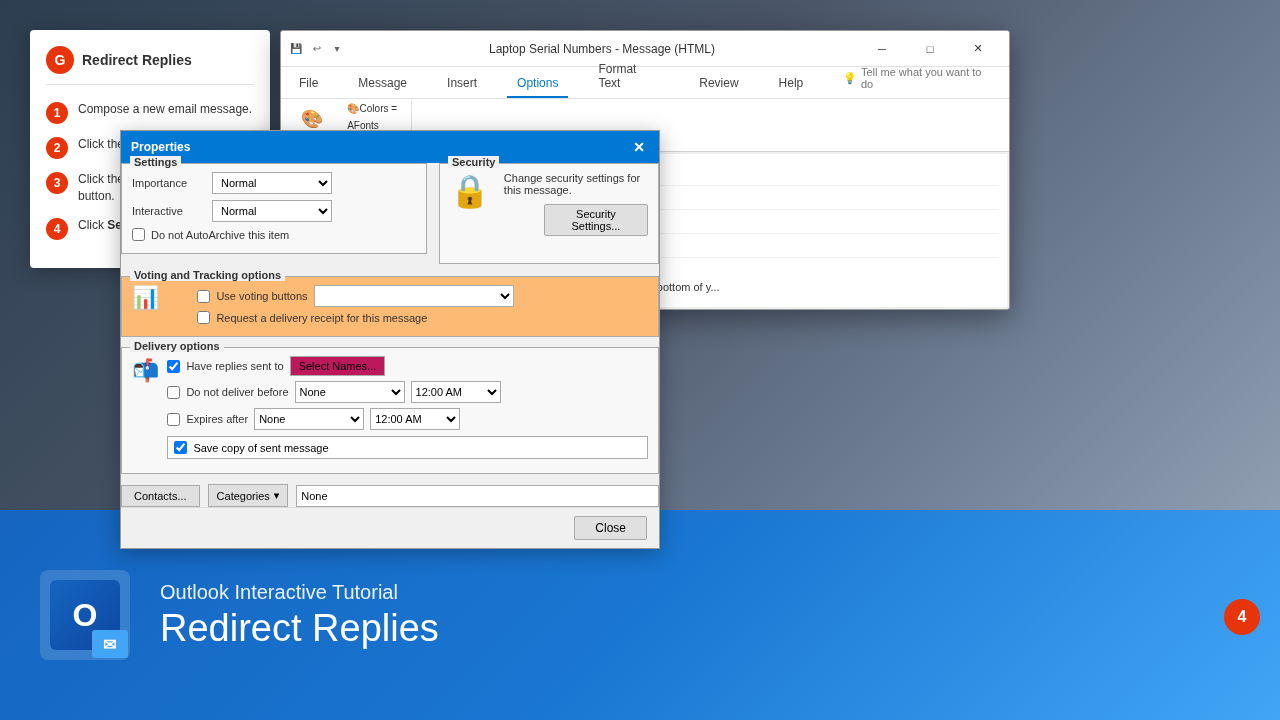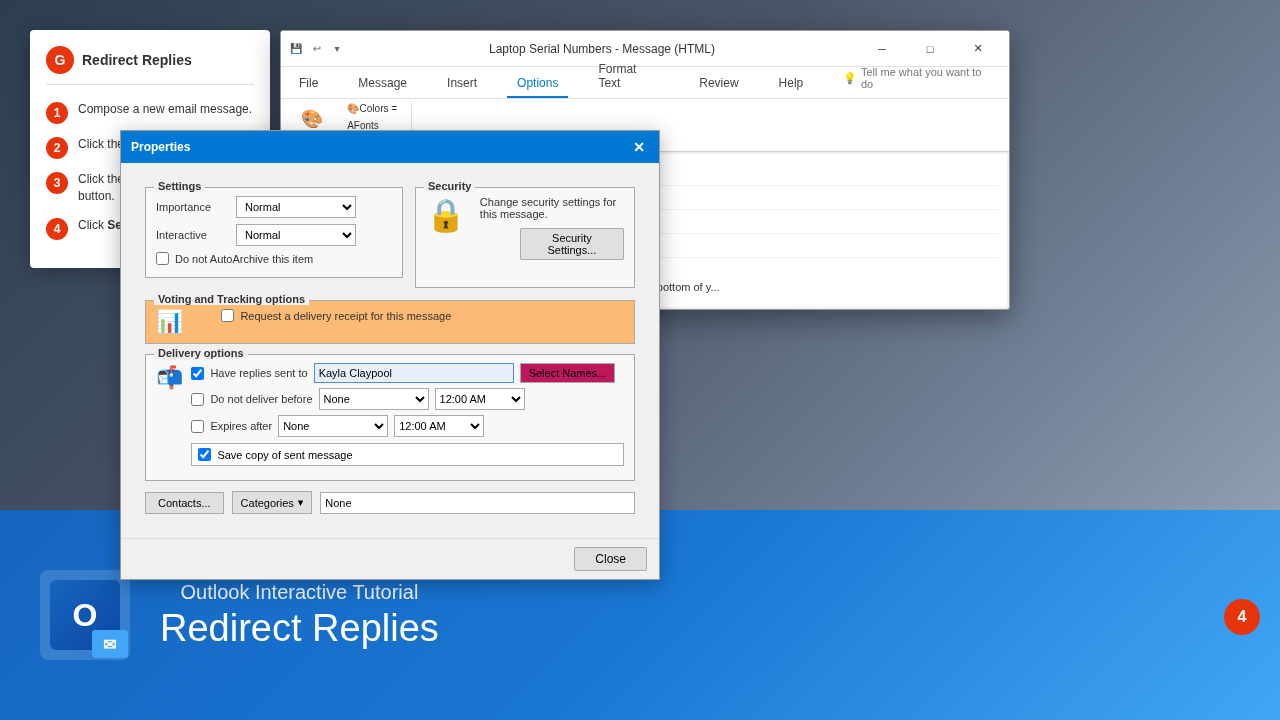--- a/index.html
+++ b/index.html
@@ -309,21 +309,21 @@
       font-size: 14px;
       color: white;
       width: 20px;
       height: 20px;
       display: flex;
       align-items: center;
       justify-content: center;
     }
 
     .dialog-body {
-      padding: 24px;
+      padding: 0;
     }
 
     .dialog-row {
       display: flex;
       gap: 12px;
       margin-bottom: 12px;
     }
 
     
     .section-box {
@@ -615,21 +615,20 @@
 
     .banner-text {
       color: white;
     }
 
     .banner-subtitle {
       font-size: 20px;
       font-weight: 300;
       opacity: 0.9;
       margin-bottom: 4px;
-      text-align: center;
     }
 
     .banner-title {
       font-size: 38px;
       font-weight: 300;
       line-height: 1.1;
     }
   </style>
 </head>
 <body>
@@ -787,35 +786,39 @@
         </div>
       </div>
 
       <div class="voting-section">
         <span class="section-label">Voting and Tracking options</span>
         <div style="display:flex;align-items:flex-start;gap:8px;">
           <span style="font-size:22px;color:#555;">📊</span>
           <div class="voting-right" style="flex:1;">
             <div class="checkbox-row">
               <input type="checkbox" style="">
+              <span>Use voting buttons</span>
+              <select class="select-dropdown"></select>
+            </div>
+            <div class="checkbox-row">
+              <input type="checkbox" style="">
               <span>Request a delivery receipt for this message</span>
             </div>
           </div>
         </div>
       </div>
 
       <div class="delivery-section">
         <span class="section-label">Delivery options</span>
         <div style="display:flex;align-items:flex-start;gap:8px;">
           <span style="font-size:22px;color:#555;margin-top:2px;">📬</span>
           <div style="flex:1;">
             <div class="checkbox-row" style="margin-bottom:5px;">
               <input type="checkbox" checked="" style="">
               <span>Have replies sent to</span>
-              <input type="text" class="reply-input" value="Kayla Claypool" style="">
               <button class="select-names-btn">Select Names...</button>
             </div>
             <div class="checkbox-row" style="margin-bottom:5px;">
               <input type="checkbox" style="">
               <span>Do not deliver before</span>
               <select class="select-small">
                 <option>None</option>
               </select>
               <select class="time-select">
                 <option>12:00 AM</option>

